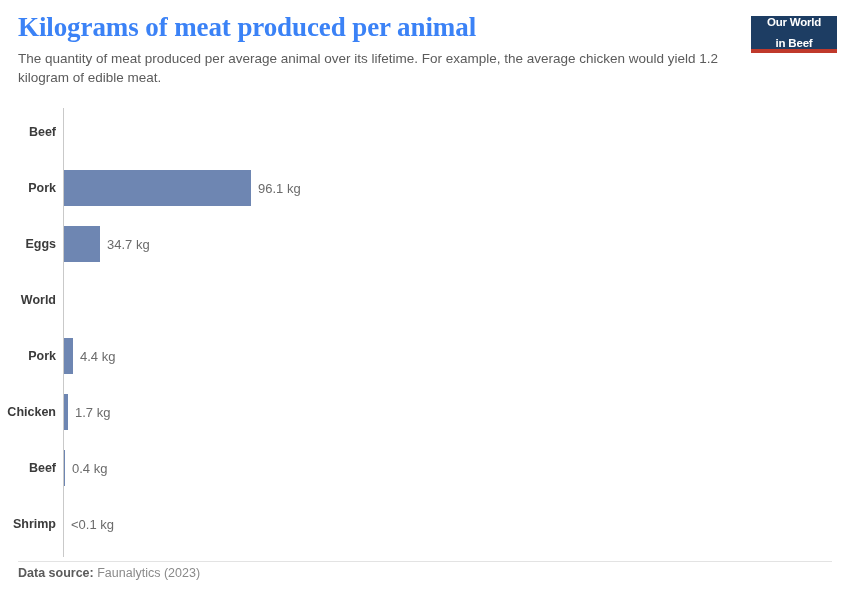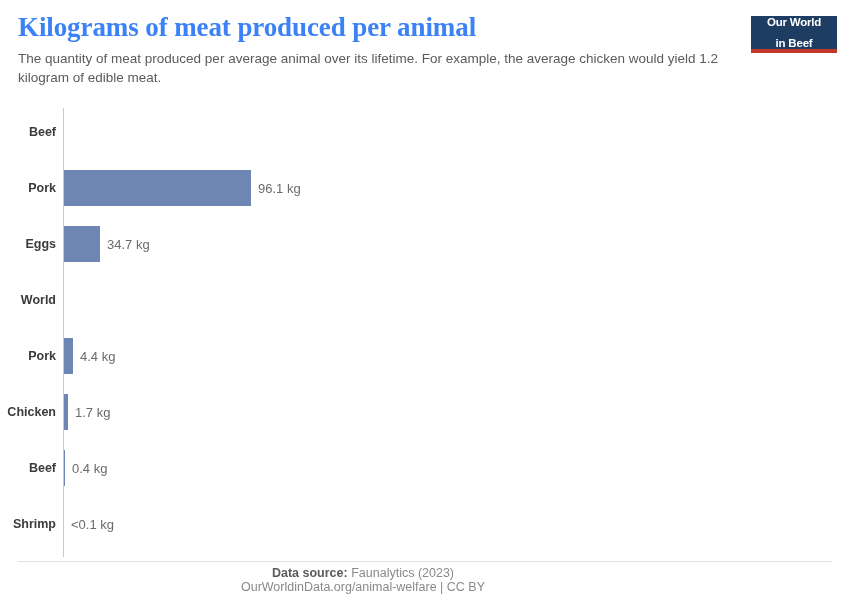--- a/index.html
+++ b/index.html
@@ -147,21 +147,20 @@
     left: 0;
     top: 566px;
     width: 726px;
     padding: 0 18px;
     box-sizing: border-box;
     display: flex;
     justify-content: space-between;
     align-items: center;
     font-size: 12.5px;
     color: #8a8a8a;
-    flex-direction: column;
   }
   .footer-left strong {
     color: #5b5b5b;
     font-weight: 700;
   }
   .footer-right {
     color: #8a8a8a;
   }
 </style>
 </head>
@@ -233,16 +232,15 @@
       </div>
   </div>
 
   <div class="footer-rule"></div>
 
   <div class="footer">
     <div class="footer-left">
       <strong>Data source:</strong>
       <span>Faunalytics (2023)</span>
     </div>
-    <div class="footer-right">OurWorldinData.org/animal-welfare | CC BY</div>
   </div>
 
 </div>
 
 </body></html>

